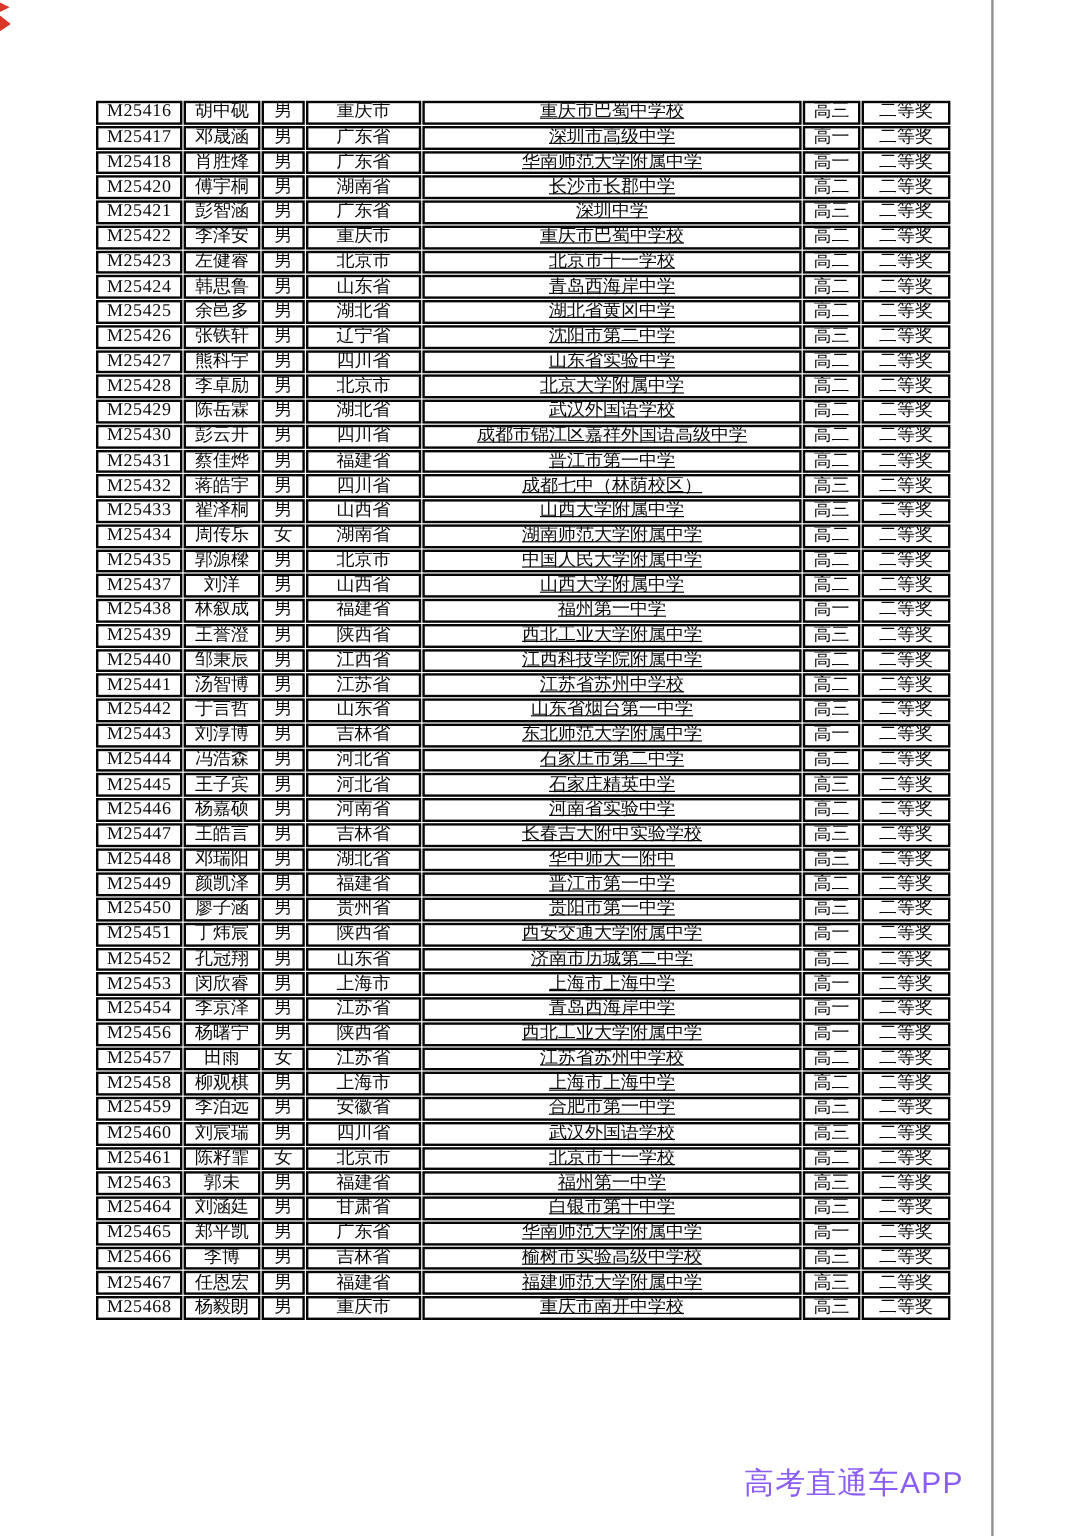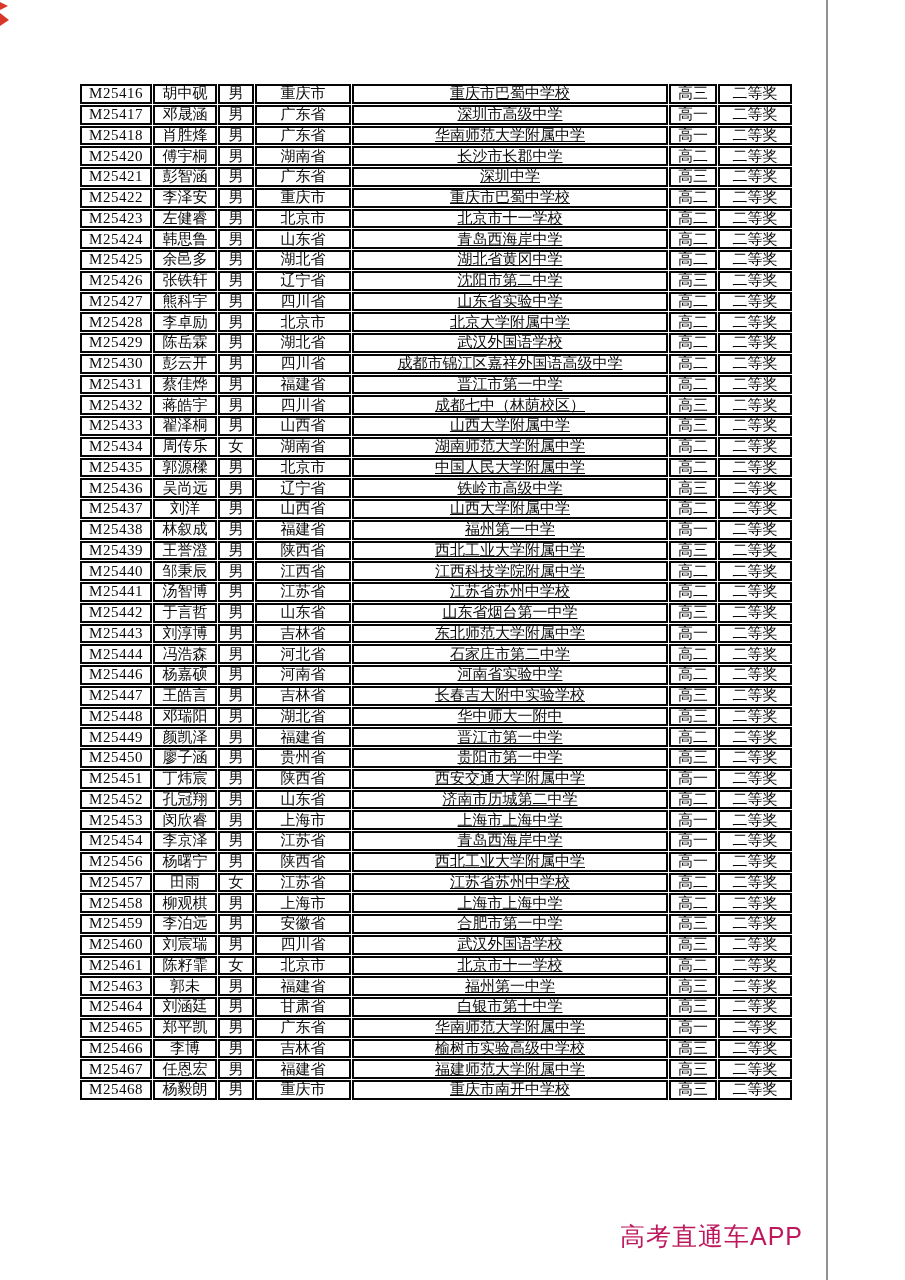--- a/index.html
+++ b/index.html
@@ -69,21 +69,21 @@
   }
   td.c-id     { font-size: 16px; letter-spacing: 0.5px; }
   td.c-school { font-size: 14.5px; text-decoration: underline; }
   .watermark {
     position: absolute;
     right: 27px;
     top: 1222px;
     font-family: "Liberation Sans", "DejaVu Sans", sans-serif;
     font-size: 25px;
     line-height: 28px;
-    color: #be185d;
+    color: #8b5cf6;
     letter-spacing: 1px;
   }
 </style>
 </head>
 <body>
 
 <div class="sheet">
 
   <span class="red-mark m1"></span>
   <span class="red-mark m2"></span>
@@ -264,29 +264,20 @@
         <tr>
     <td class="c-id">M25435</td>
     <td class="c-name">郭源樑</td>
     <td class="c-gender">男</td>
     <td class="c-province">北京市</td>
     <td class="c-school">中国人民大学附属中学</td>
     <td class="c-grade">高二</td>
     <td class="c-award">二等奖</td>
   </tr>
         <tr>
-    <td class="c-id">M25436</td>
-    <td class="c-name">吴尚远</td>
-    <td class="c-gender">男</td>
-    <td class="c-province">辽宁省</td>
-    <td class="c-school">铁岭市高级中学</td>
-    <td class="c-grade">高三</td>
-    <td class="c-award">二等奖</td>
-  </tr>
-        <tr>
     <td class="c-id">M25437</td>
     <td class="c-name">刘洋</td>
     <td class="c-gender">男</td>
     <td class="c-province">山西省</td>
     <td class="c-school">山西大学附属中学</td>
     <td class="c-grade">高二</td>
     <td class="c-award">二等奖</td>
   </tr>
         <tr>
     <td class="c-id">M25438</td>
@@ -342,20 +333,29 @@
     <td class="c-grade">高一</td>
     <td class="c-award">二等奖</td>
   </tr>
         <tr>
     <td class="c-id">M25444</td>
     <td class="c-name">冯浩森</td>
     <td class="c-gender">男</td>
     <td class="c-province">河北省</td>
     <td class="c-school">石家庄市第二中学</td>
     <td class="c-grade">高二</td>
+    <td class="c-award">二等奖</td>
+  </tr>
+        <tr>
+    <td class="c-id">M25445</td>
+    <td class="c-name">王子宾</td>
+    <td class="c-gender">男</td>
+    <td class="c-province">河北省</td>
+    <td class="c-school">石家庄精英中学</td>
+    <td class="c-grade">高三</td>
     <td class="c-award">二等奖</td>
   </tr>
         <tr>
     <td class="c-id">M25446</td>
     <td class="c-name">杨嘉硕</td>
     <td class="c-gender">男</td>
     <td class="c-province">河南省</td>
     <td class="c-school">河南省实验中学</td>
     <td class="c-grade">高二</td>
     <td class="c-award">二等奖</td>

